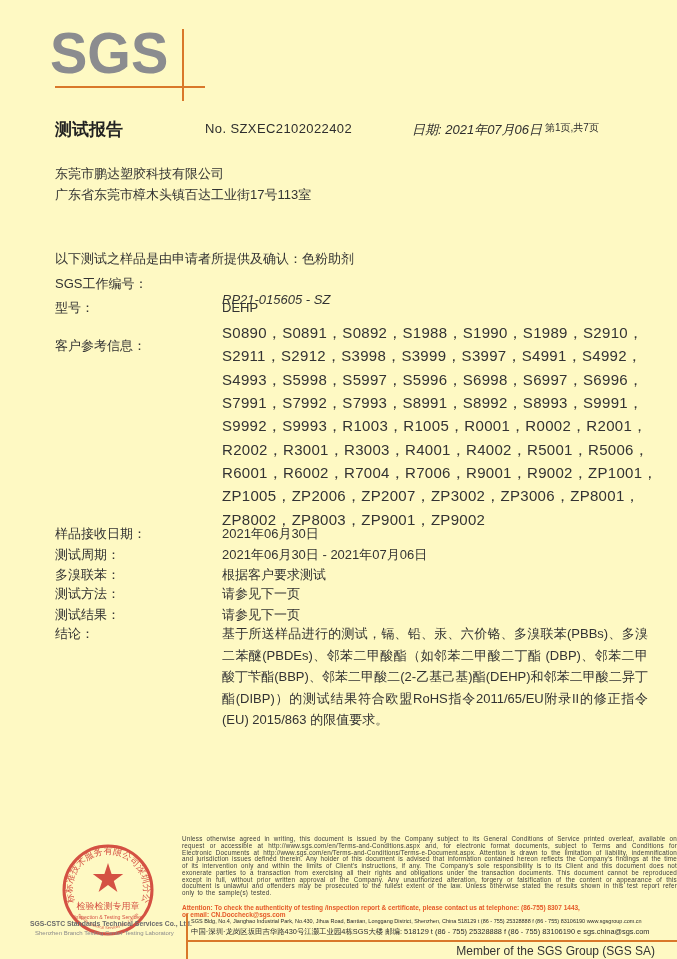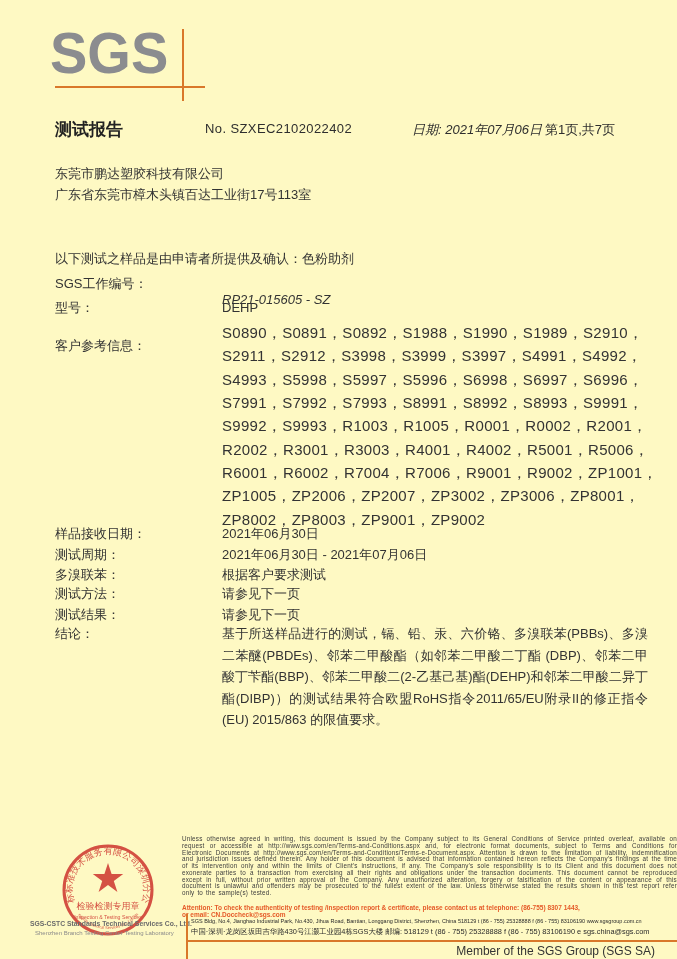--- a/index.html
+++ b/index.html
@@ -9,21 +9,21 @@
   }
   .abs{position:absolute;}
   
   .logo-text{left:50px;top:24px;font-size:56px;font-weight:bold;color:#8b8c8f;letter-spacing:0px;line-height:1;transform:scaleY(1.04);transform-origin:top left;}
   .logo-hline{left:55px;top:86px;width:150px;height:2px;background:#d9782a;}
   .logo-vline{left:182px;top:29px;width:2px;height:72px;background:#d9782a;}
   
   .rpt-title{left:55px;top:118px;font-size:17px;font-weight:bold;color:#222;}
   .rpt-no{left:205px;top:121px;font-size:13px;letter-spacing:.4px;}
   .rpt-date{left:412px;top:121px;font-size:13px;font-style:italic;}
-  .rpt-pages{left:545px;top:121px;font-size:13px;}
+  .rpt-pages{left:545px;top:121px;font-size:10px;}
   
   .t13{font-size:13px;line-height:16px;color:#333;}
   .lbl{left:55px;}
   .val{left:222px;}
   .codes{left:222px;top:321px;font-size:15px;line-height:23.35px;letter-spacing:.3px;color:#333;}
   .concl-text{left:222px;top:623px;width:426px;font-size:13px;line-height:21.6px;color:#333;text-align:justify;}
   
   .legal{left:182px;top:836px;width:495px;font-size:6.3px;line-height:6.75px;letter-spacing:.22px;word-spacing:1px;text-align:justify;color:#3c3c3c;max-height:69px;overflow:hidden;}
   .attn{left:182px;top:904px;width:495px;font-size:6.5px;line-height:7px;font-weight:bold;color:#e55a28;}
   .addr-en{left:191px;top:918px;font-size:5.5px;color:#2b2b2b;white-space:nowrap;}

